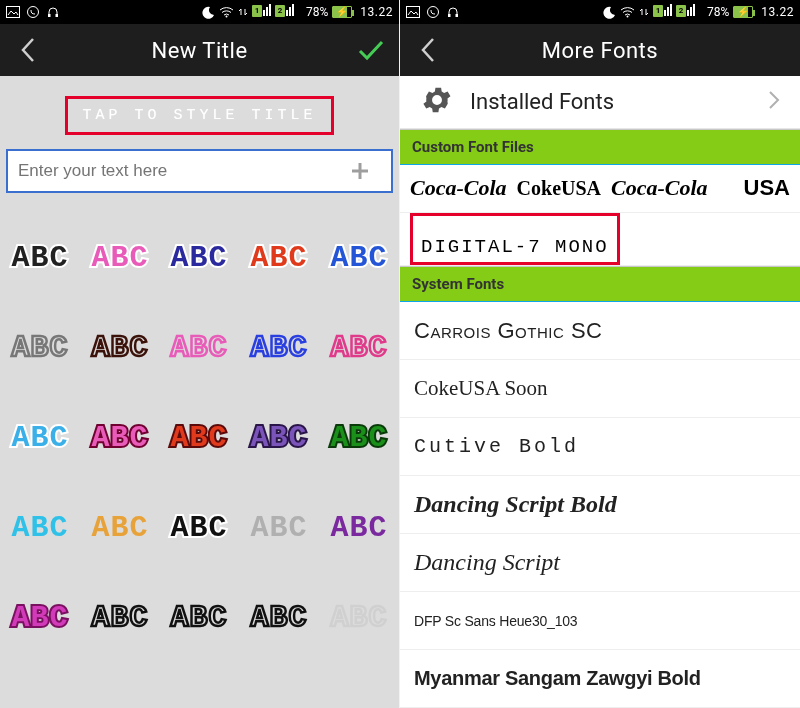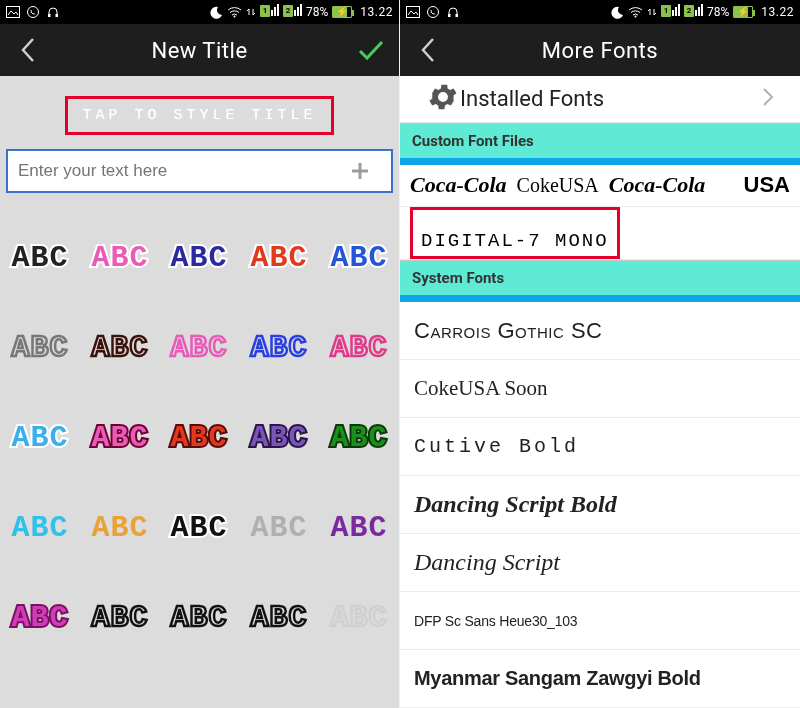--- a/index.html
+++ b/index.html
@@ -53,21 +53,21 @@
     display: inline-flex;
     align-items: flex-end;
     gap: 1px;
     height: 12px;
   }
   .sig-bars span { width: 2px; background: #fff; }
   .sig-bars span:nth-child(1){height:3px}
   .sig-bars span:nth-child(2){height:6px}
   .sig-bars span:nth-child(3){height:9px}
   .sig-bars span:nth-child(4){height:12px}
-  .batt-pct { font-size: 12px; margin-left: 0; }
+  .batt-pct { font-size: 12px; margin-left: 8px; }
   .batt-icon {
     width: 20px; height: 12px; border: 1px solid #8bc34a; border-radius: 1px;
     position: relative; display: inline-flex; align-items: center; justify-content: center;
     background: linear-gradient(to right, #8bc34a 78%, #000 78%);
   }
   .batt-icon::after { content:""; position:absolute; right:-3px; top:3px; width:2px; height:6px; background:#8bc34a; }
   .batt-bolt { position:absolute; color:#000; font-size:10px; line-height:1; }
   .clock { font-size: 12px; margin-left: 4px; letter-spacing: 0.5px; }
 
   
@@ -163,46 +163,47 @@
     flex: 1;
     background: #fff;
     display: flex;
     flex-direction: column;
     overflow-y: auto;
   }
   .row-installed {
     height: 64px;
     display: flex;
     align-items: center;
-    padding: 0 26px;
+    padding: 0 20px;
     border-bottom: 1px solid #e6e6e6;
+    gap: 16px;
   }
   .row-installed .gear { color: #555; }
   .row-installed .label { font-size: 22px; color: #222; }
   .row-installed .chev { margin-left: auto; color: #b0b0b0; }
 
   .section-header {
-    background: #5eead4;
+    background: #84cc16;
     padding: 8px 12px;
     font-size: 15px;
     font-weight: 700;
     color: #333;
     border-top: 1px solid #c7c7c7;
-    border-bottom: 7px solid #0ea5e9;
+    border-bottom: 1px solid #0ea5e9;
   }
   .custom-font-row {
     height: 58px;
     display: flex;
     align-items: center;
     padding: 0 10px;
     border-bottom: 1px solid #eee;
     gap: 10px;
   }
   .coca { font-family: "Brush Script MT", cursive; font-size: 22px; color:#000; font-style: italic; font-weight:700; }
-  .coke-usa { font-family: Georgia, serif; font-weight: 400; font-size: 20px; color:#000; }
+  .coke-usa { font-family: Georgia, serif; font-weight: 700; font-size: 20px; color:#000; }
   .usa-plain { font-family: Arial, sans-serif; font-weight: 800; font-size: 22px; color:#000; margin-left:auto; }
 
   .digital-mono-row {
     height: 56px;
     display: flex;
     align-items: center;
     padding: 0 10px;
     border-bottom: 1px solid #eee;
     position: relative;
   }

